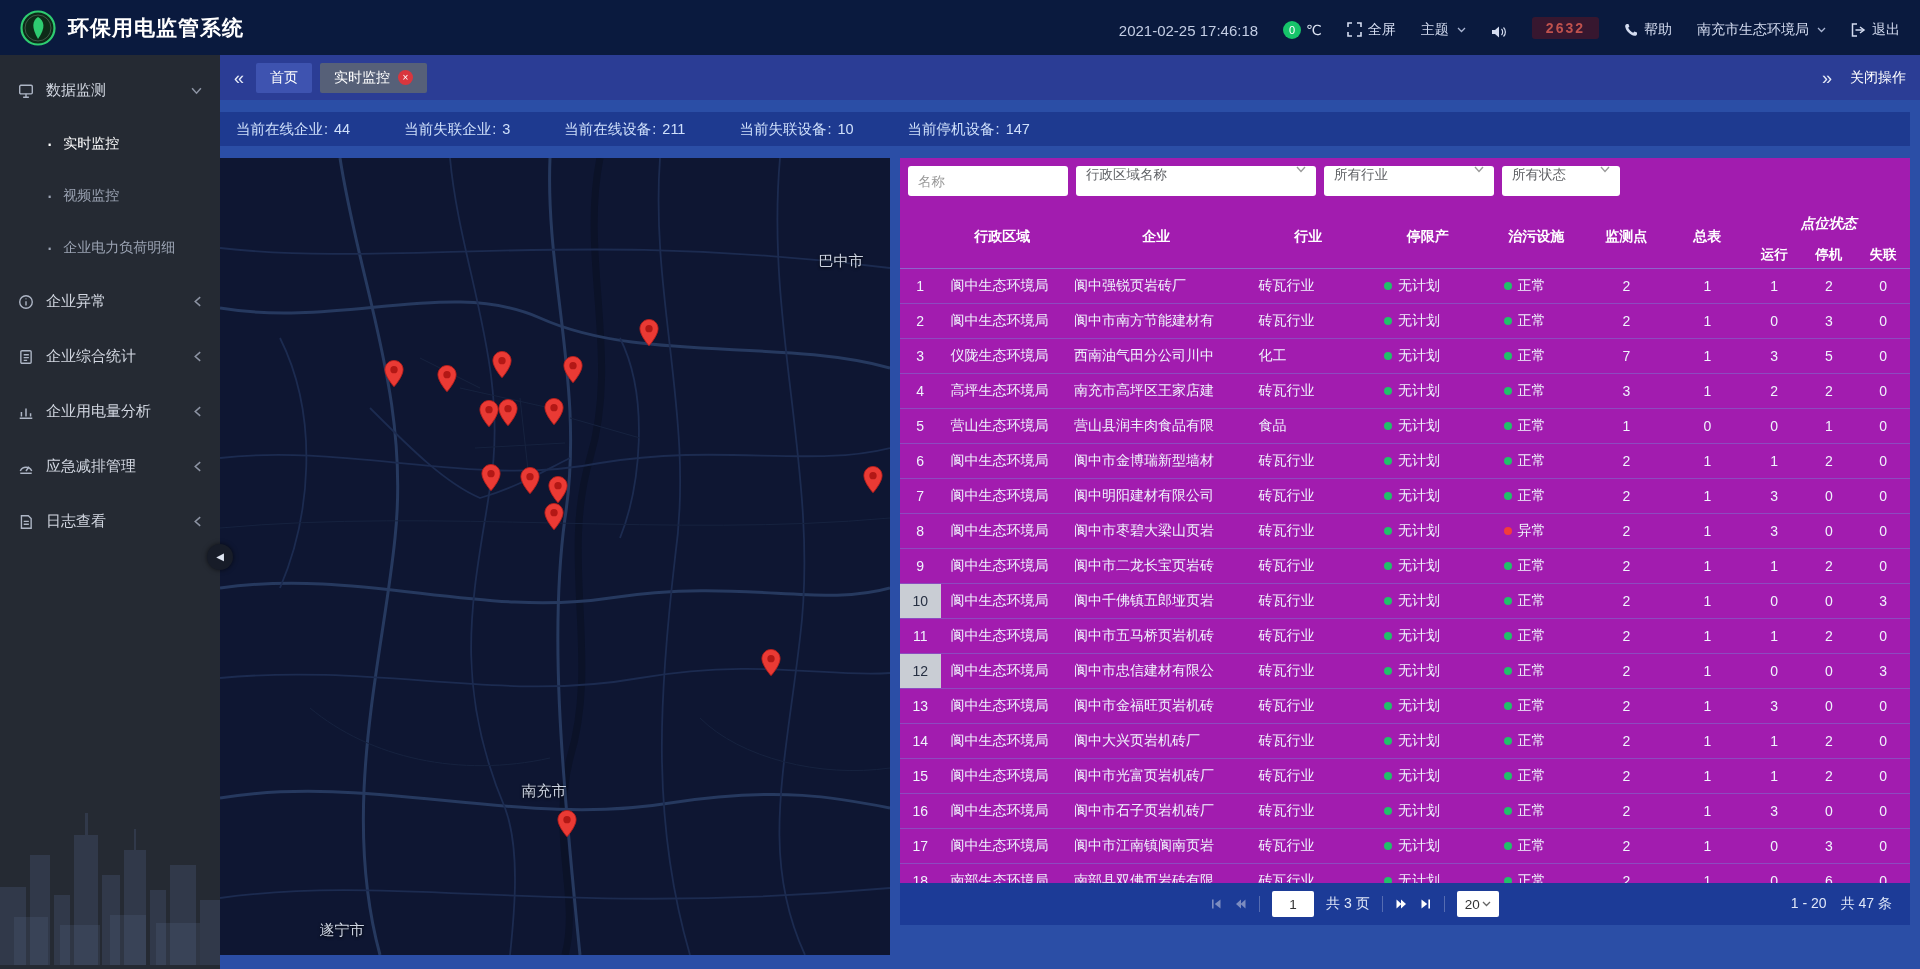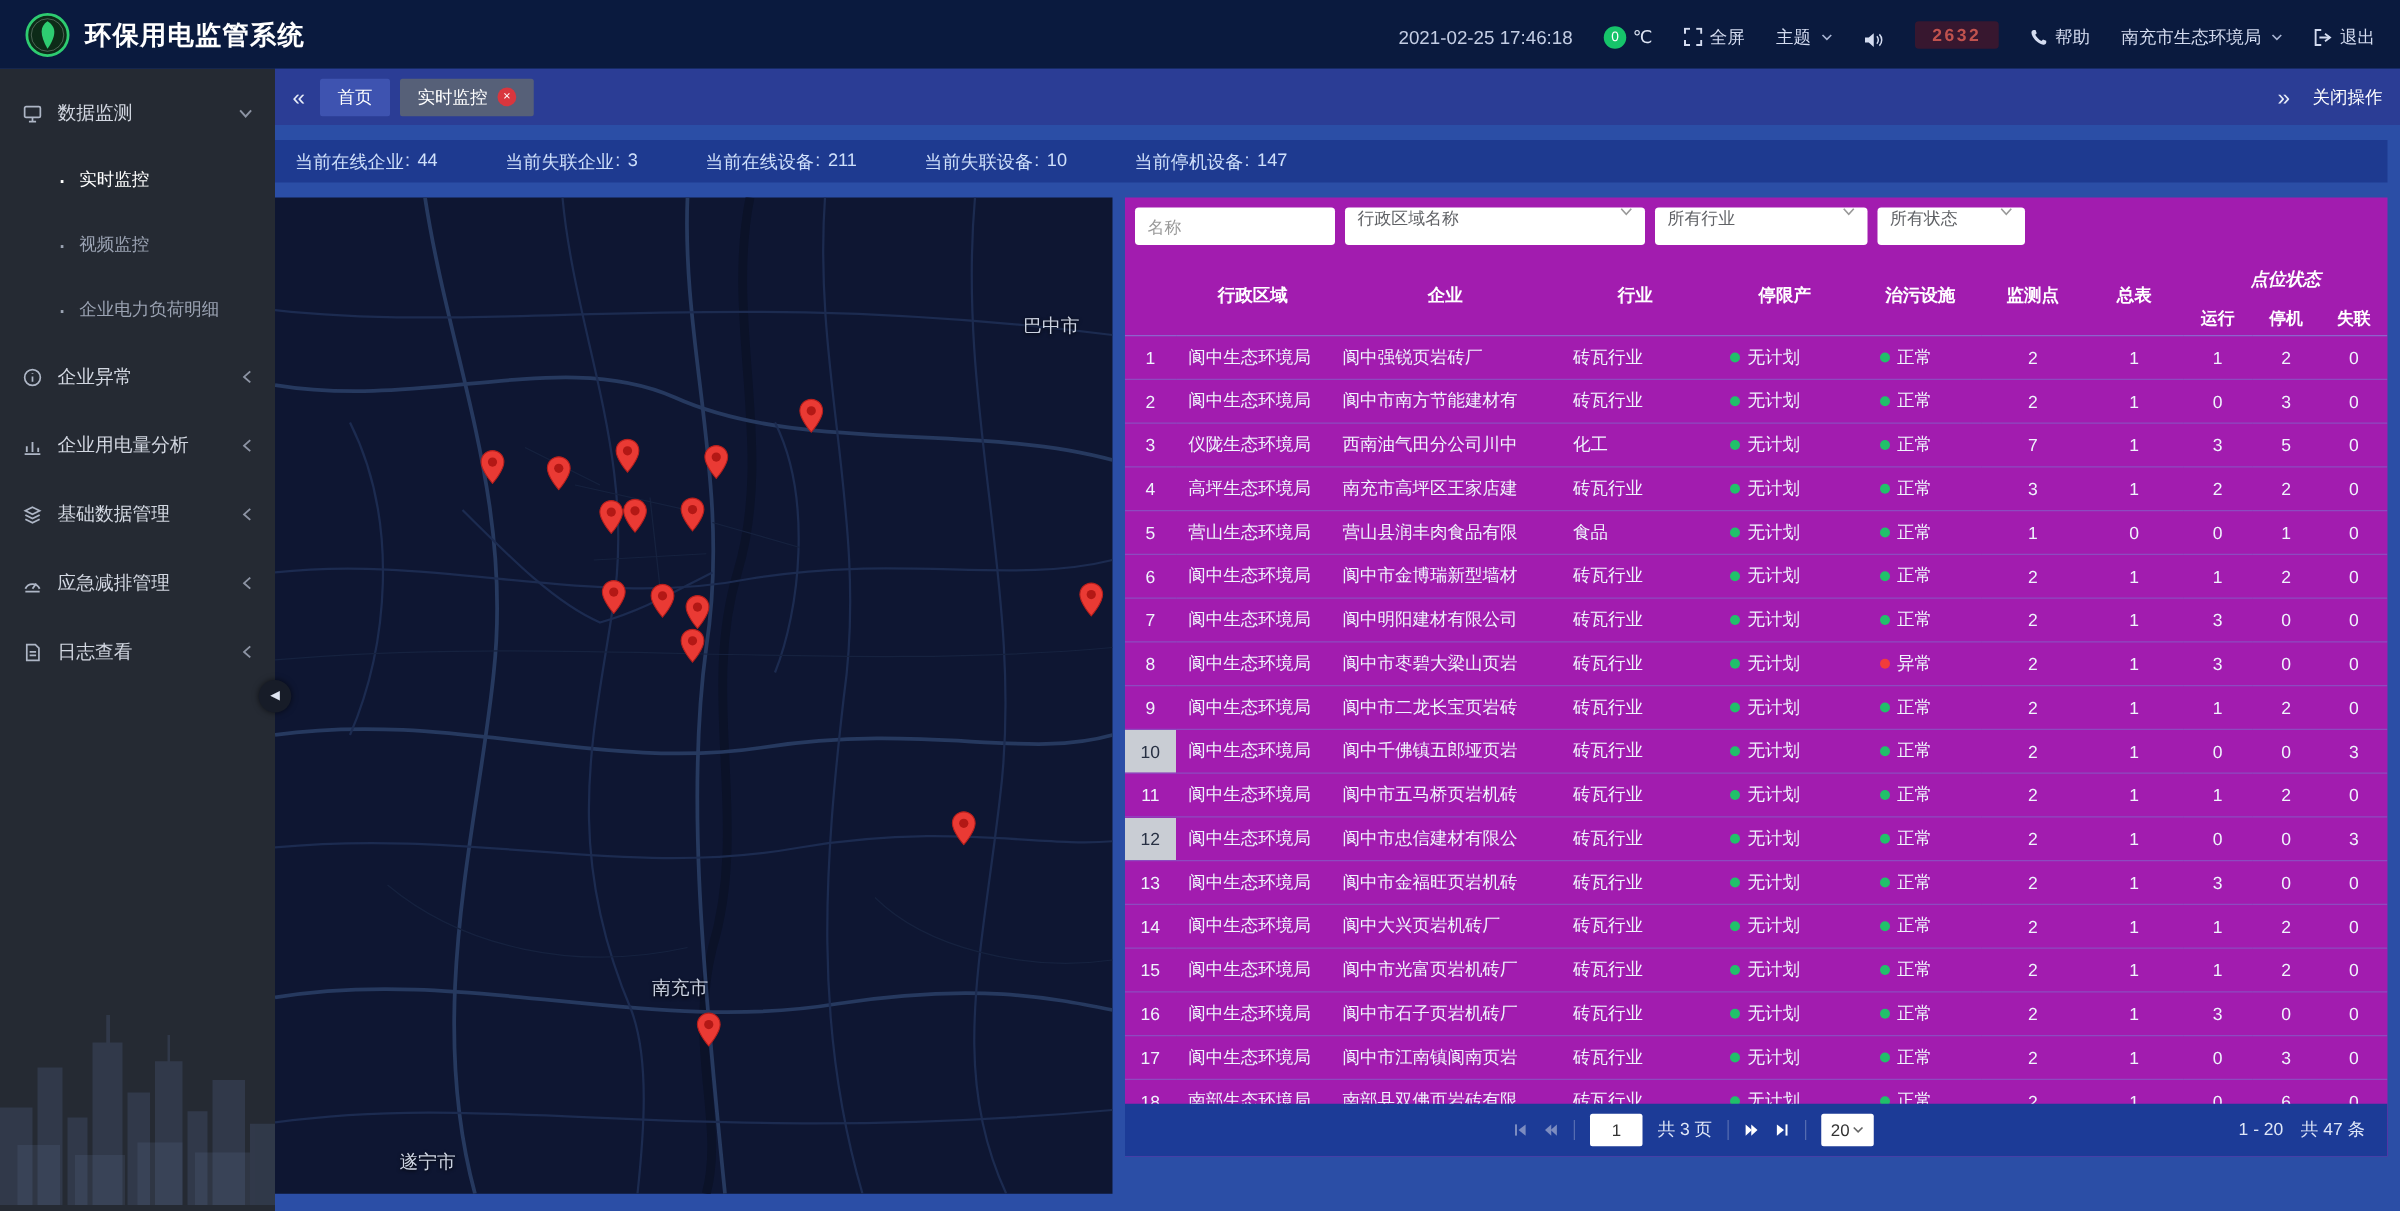--- a/index.html
+++ b/index.html
@@ -225,40 +225,39 @@
           </span>
     <span>企业异常</span>
     <span class="chev">
             <svg width="8" height="11" viewBox="0 0 7 10">
               <path d="M5.5 1 L1 5 L5.5 9" fill="none" stroke="currentColor" stroke-width="1.4"></path>
             </svg>
           </span>
   </div>
         <div class="side-group">
     <span class="mi">
-            <svg width="16" height="16" viewBox="0 0 14 14" fill="none" stroke="currentColor" stroke-width="1.3">
-              <path d="M3 11 V7 M7 11 V4 M11 11 V8 M1.5 12.5 H12.5"></path>
-            </svg>
-          </span>
-    <span>企业用电量分析</span>
+            <svg width="16" height="16" viewBox="0 0 14 14" fill="none" stroke="currentColor" stroke-width="1.2">
+              <rect x="2.5" y="1.5" width="9" height="11" rx="1"></rect>
+              <path d="M5 5 H9.5 M5 7.5 H9.5 M5 10 H8"></path>
+            </svg>
+          </span>
+    <span>企业综合统计</span>
     <span class="chev">
             <svg width="8" height="11" viewBox="0 0 7 10">
               <path d="M5.5 1 L1 5 L5.5 9" fill="none" stroke="currentColor" stroke-width="1.4"></path>
             </svg>
           </span>
   </div>
         <div class="side-group">
     <span class="mi">
-            <svg width="16" height="16" viewBox="0 0 14 14" fill="none" stroke="currentColor" stroke-width="1.2">
-              <path d="M7 1.5 L12 4 7 6.5 2 4 Z"></path>
-              <path d="M2 7 L7 9.5 12 7"></path>
-              <path d="M2 10 L7 12.5 12 10"></path>
-            </svg>
-          </span>
-    <span>基础数据管理</span>
+            <svg width="16" height="16" viewBox="0 0 14 14" fill="none" stroke="currentColor" stroke-width="1.3">
+              <path d="M3 11 V7 M7 11 V4 M11 11 V8 M1.5 12.5 H12.5"></path>
+            </svg>
+          </span>
+    <span>企业用电量分析</span>
     <span class="chev">
             <svg width="8" height="11" viewBox="0 0 7 10">
               <path d="M5.5 1 L1 5 L5.5 9" fill="none" stroke="currentColor" stroke-width="1.4"></path>
             </svg>
           </span>
   </div>
         <div class="side-group">
     <span class="mi">
             <svg width="16" height="16" viewBox="0 0 14 14" fill="none" stroke="currentColor" stroke-width="1.3">
               <path d="M2 10.5 A5.5 5.5 0 0 1 12 10.5"></path>

